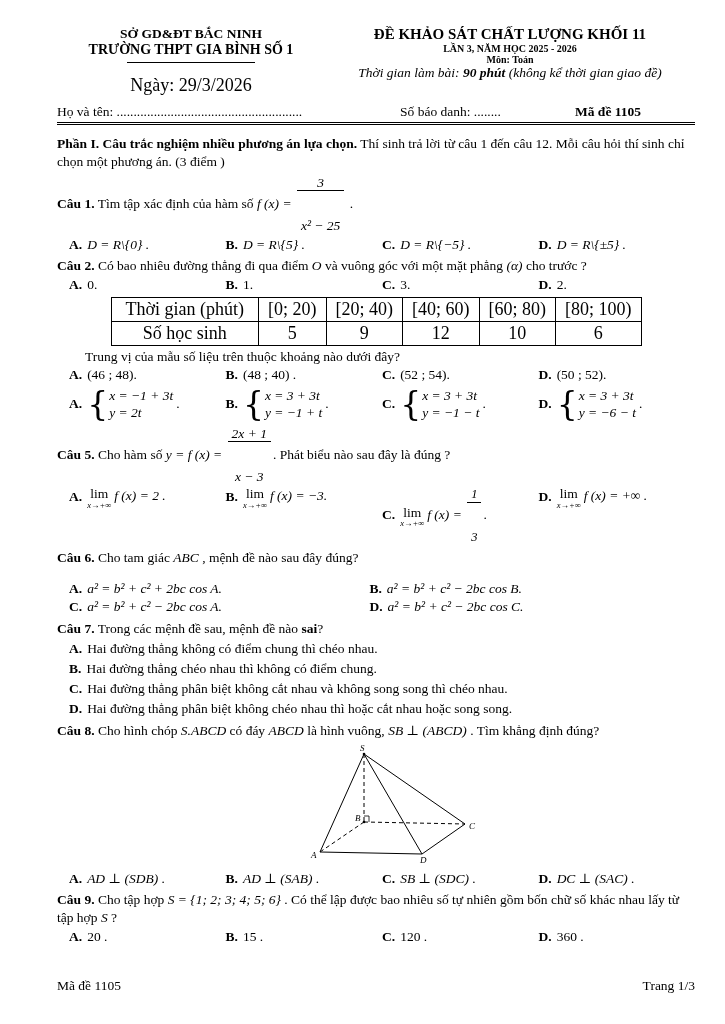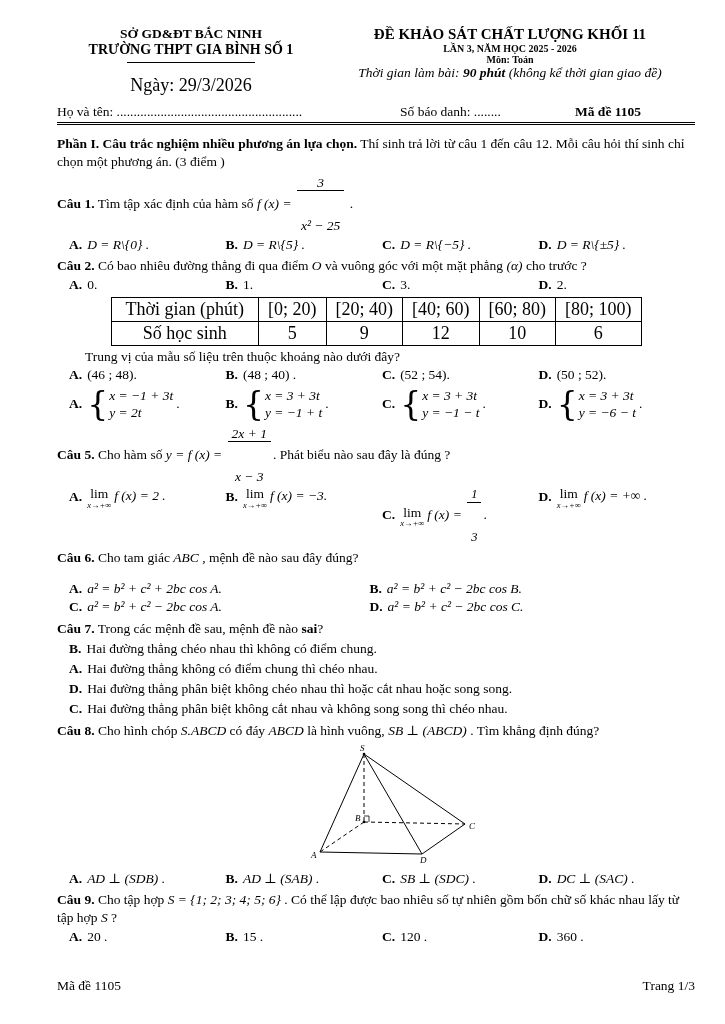--- a/index.html
+++ b/index.html
@@ -223,24 +223,24 @@
       <div class="opt"><span class="ol">C.</span><span class="m">a² = b² + c² − 2bc cos A.</span></div>
       <div class="opt"><span class="ol">D.</span><span class="m">a² = b² + c² − 2bc cos C.</span></div>
     </div>
   </div>
 
   <div>
     <div class="qstem">
       <span class="qlabel">Câu 7.</span><span> Trong các mệnh đề sau, mệnh đề nào </span><b>sai</b><span>?</span>
     </div>
     <div class="optsv">
+      <div class="opt"><span class="ol">A.</span><span>Hai đường thẳng không có điểm chung thì chéo nhau.</span></div>
       <div class="opt"><span class="ol">B.</span><span>Hai đường thẳng chéo nhau thì không có điểm chung.</span></div>
-      <div class="opt"><span class="ol">A.</span><span>Hai đường thẳng không có điểm chung thì chéo nhau.</span></div>
+      <div class="opt"><span class="ol">C.</span><span>Hai đường thẳng phân biệt không cắt nhau và không song song thì chéo nhau.</span></div>
       <div class="opt"><span class="ol">D.</span><span>Hai đường thẳng phân biệt không chéo nhau thì hoặc cắt nhau hoặc song song.</span></div>
-      <div class="opt"><span class="ol">C.</span><span>Hai đường thẳng phân biệt không cắt nhau và không song song thì chéo nhau.</span></div>
     </div>
   </div>
 
   <div>
     <div class="qstem">
       <span class="qlabel">Câu 8.</span><span> Cho hình chóp </span><span class="m">S.ABCD</span><span> có đáy  </span><span class="m">ABCD</span><span> là hình vuông,  </span><span class="m">SB ⊥ (ABCD)</span><span> . Tìm khẳng định đúng?</span>
     </div>
     <div class="figwrap">
       <svg width="190" height="122" viewBox="0 0 190 122">
 

